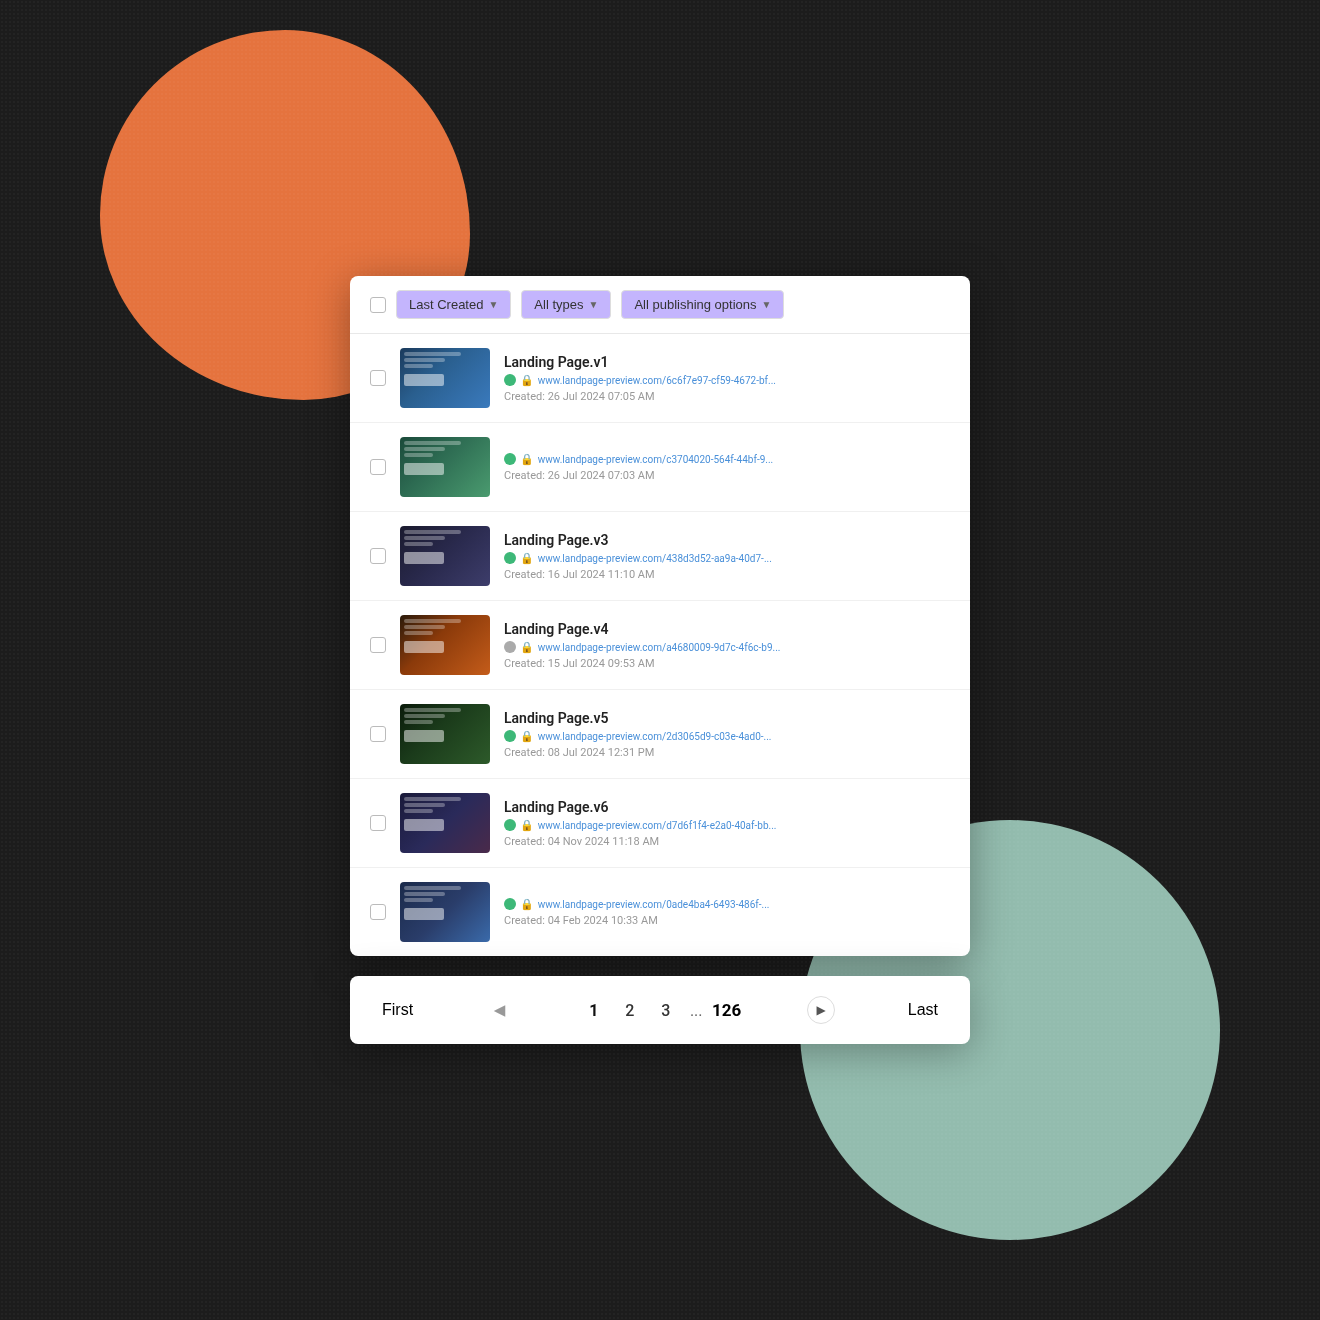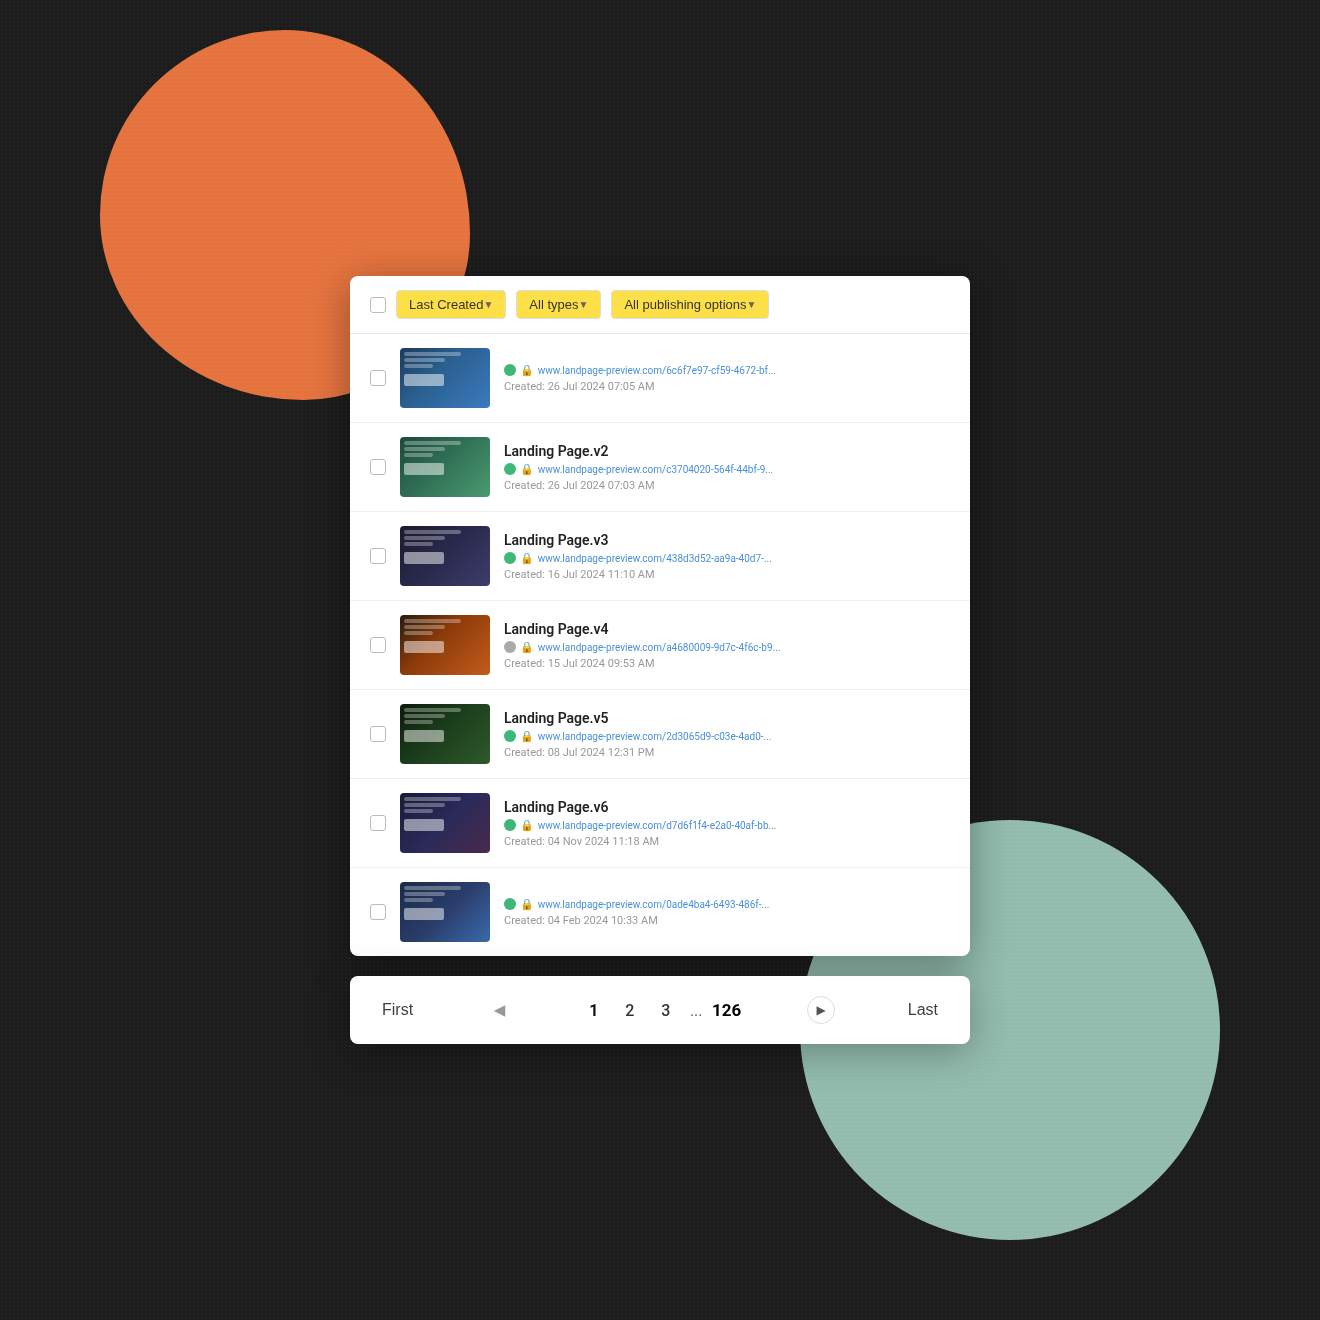--- a/index.html
+++ b/index.html
@@ -87,24 +87,25 @@
       border: 1.5px solid #bbb;
       border-radius: 3px;
       background: #fff;
       flex-shrink: 0;
       cursor: pointer;
     }
 
     .filter-btn {
       display: flex;
       align-items: center;
+      gap: 5px;
       padding: 6px 12px;
       border: 1px solid #ddd;
       border-radius: 4px;
-      background: #fde047;
+      background: #c4b5fd;
       font-size: 13px;
       color: #333;
       cursor: pointer;
       white-space: nowrap;
     }
 
     .filter-btn .chevron {
       font-size: 10px;
       color: #666;
     }
@@ -241,21 +242,21 @@
     .page-nav-btn {
       font-size: 15px;
       color: #999;
       background: none;
       border: none;
       cursor: pointer;
       padding: 4px 8px;
     }
 
     .page-nav-btn.text {
-      color: #404040;
+      color: #000000;
       font-size: 16px;
       font-weight: 400;
     }
 
     .page-numbers {
       display: flex;
       align-items: center;
       gap: 4px;
     }
 
@@ -339,40 +340,40 @@
     <div class="item-checkbox"></div>
     <div class="item-thumbnail thumb-1">
       <div class="thumb-mock">
         <div class="thumb-bar wide"></div>
         <div class="thumb-bar med"></div>
         <div class="thumb-bar short"></div>
         <div class="thumb-accent"></div>
       </div>
     </div>
     <div class="item-info">
+      <div class="item-name">Landing Page.v1</div>
       <div class="item-url-row">
         <div class="status-dot green"></div>
         <span class="lock-icon">🔒</span>
         <span class="item-url">www.landpage-preview.com/6c6f7e97-cf59-4672-bf...</span>
       </div>
       <div class="item-date">Created: 26 Jul 2024 07:05 AM</div>
     </div>
   </div>
         <div class="list-item">
     <div class="item-checkbox"></div>
     <div class="item-thumbnail thumb-2">
       <div class="thumb-mock">
         <div class="thumb-bar wide"></div>
         <div class="thumb-bar med"></div>
         <div class="thumb-bar short"></div>
         <div class="thumb-accent"></div>
       </div>
     </div>
     <div class="item-info">
-      <div class="item-name">Landing Page.v2</div>
       <div class="item-url-row">
         <div class="status-dot green"></div>
         <span class="lock-icon">🔒</span>
         <span class="item-url">www.landpage-preview.com/c3704020-564f-44bf-9...</span>
       </div>
       <div class="item-date">Created: 26 Jul 2024 07:03 AM</div>
     </div>
   </div>
         <div class="list-item">
     <div class="item-checkbox"></div>

